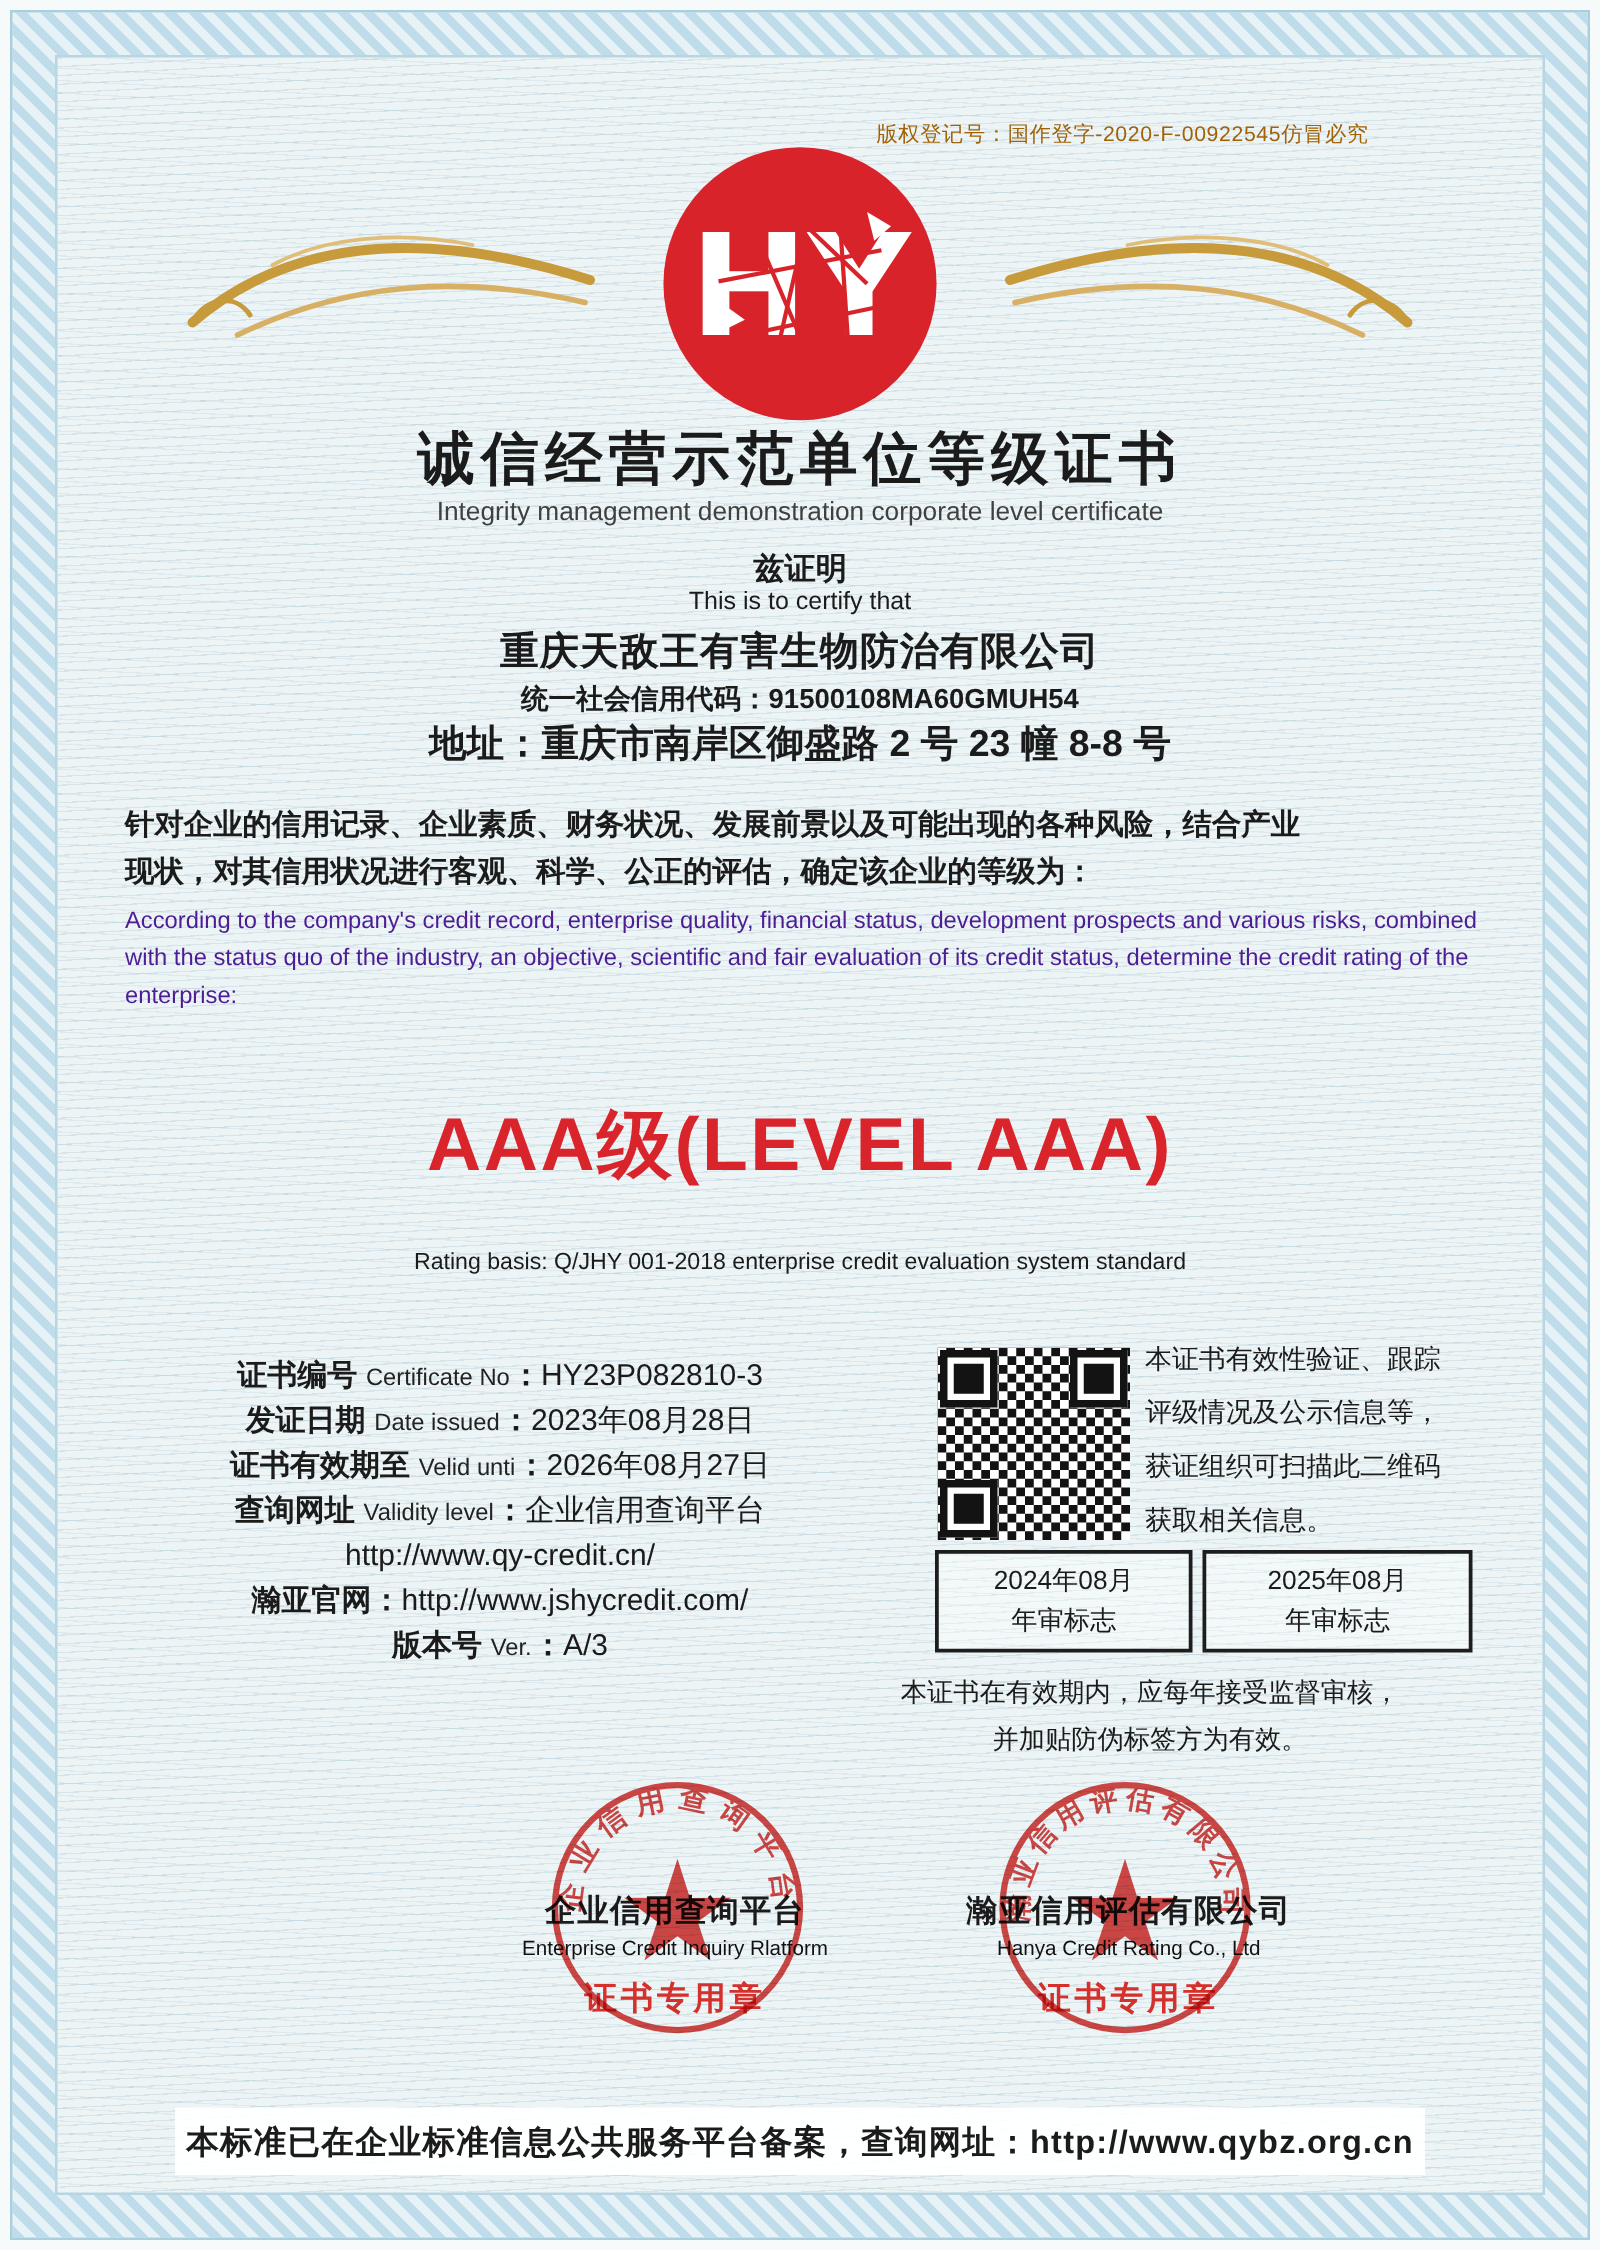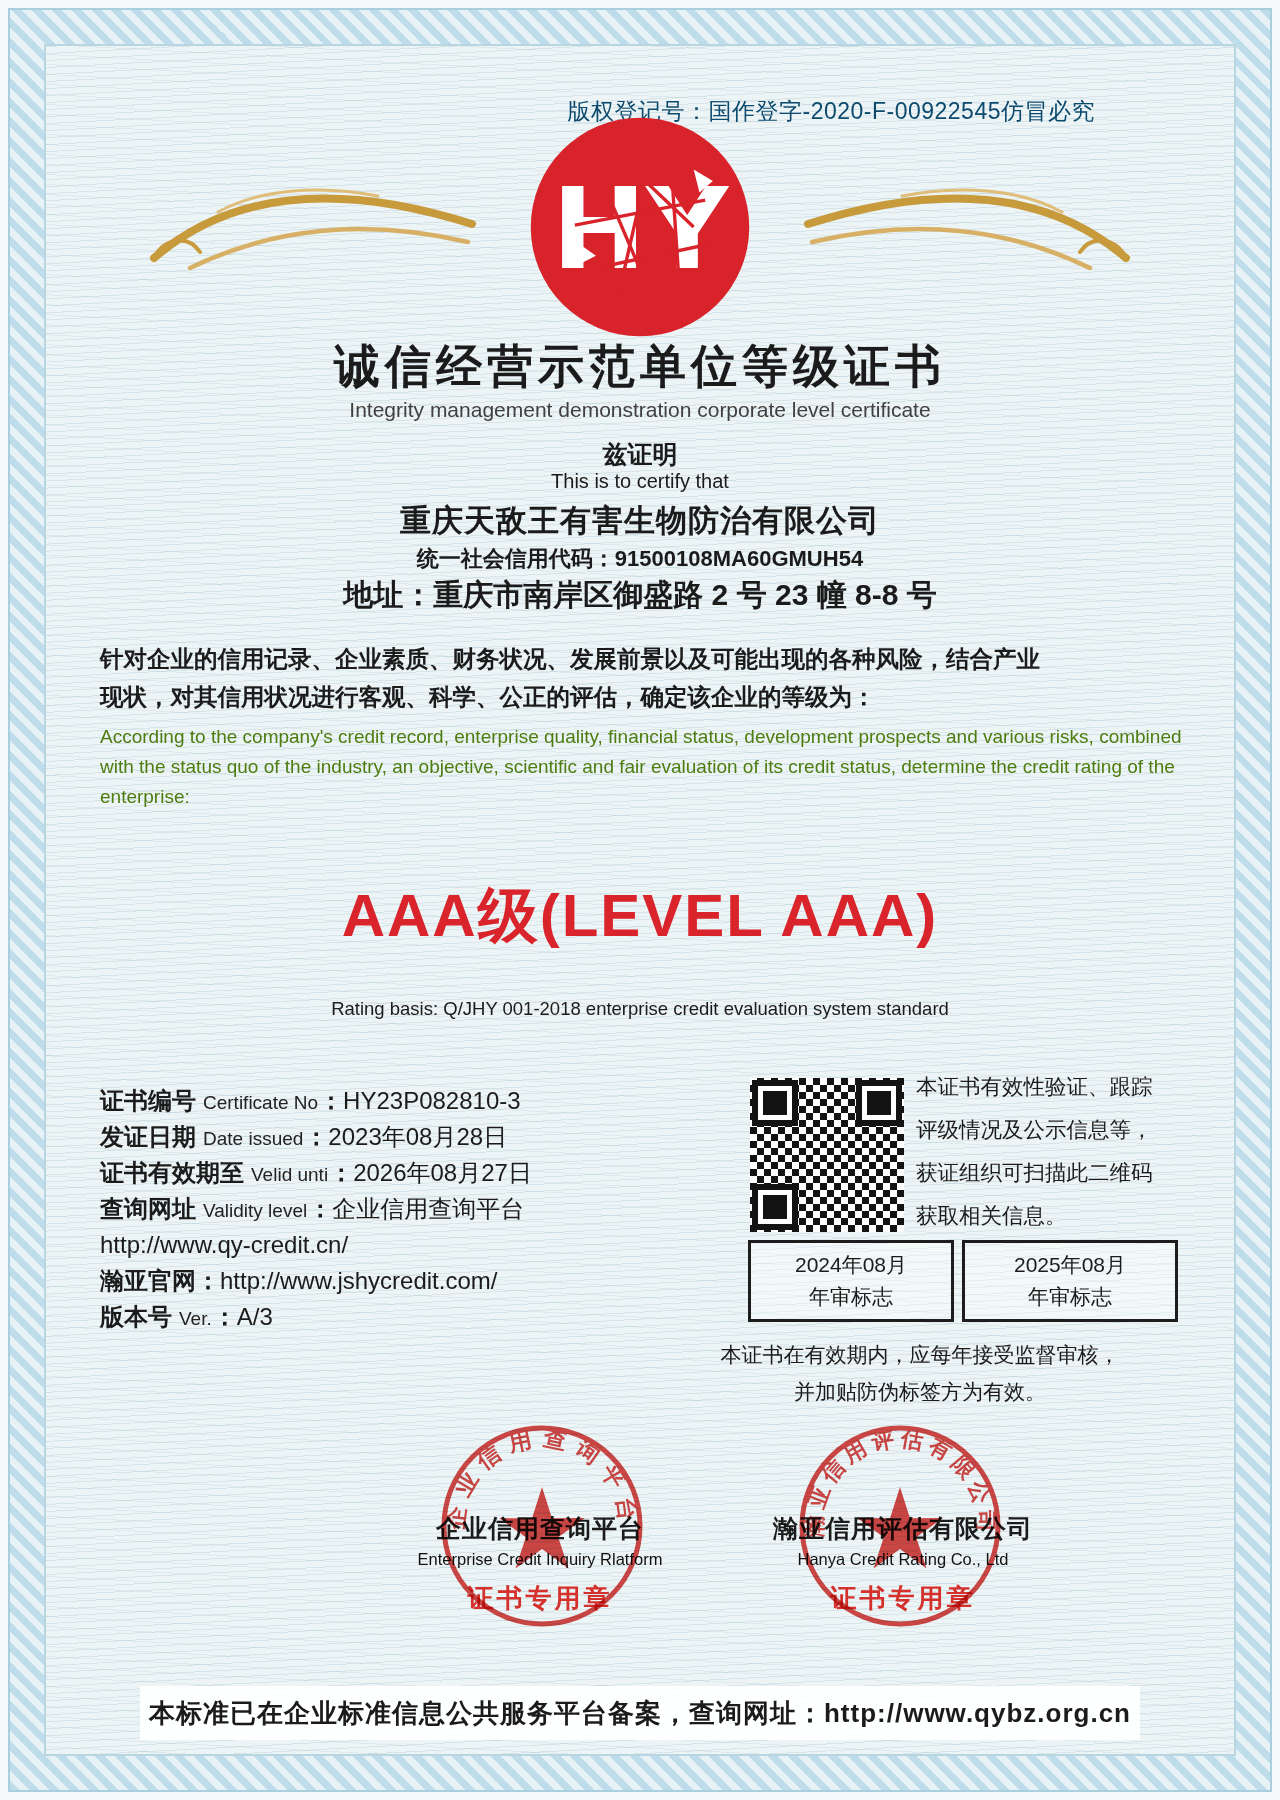--- a/index.html
+++ b/index.html
@@ -11,46 +11,46 @@
   .page{position:relative;width:1280px;height:1800px;background:#f6fafb;overflow:hidden;}
   .lace{position:absolute;inset:8px;border:2px solid #a9cfdf;
     background:
       repeating-linear-gradient(45deg, var(--lace) 0 7px, #e7f2f7 7px 14px);}
   .inner{position:absolute;inset:44px;border:2px solid #b7d6e2;background-color:var(--paper);
     background-image:
       repeating-linear-gradient(177deg, rgba(96,148,168,.16) 0 1px, rgba(96,148,168,0) 1px 7px),
       repeating-linear-gradient(183deg, rgba(96,148,168,.11) 0 1px, rgba(96,148,168,0) 1px 10px);}
   .content{position:absolute;inset:0;}
 
-  .copyright{position:absolute;top:96px;right:185px;font-size:23px;color:#0c4a6e;letter-spacing:.5px;}
+  .copyright{position:absolute;top:96px;right:185px;font-size:17px;color:#a16207;letter-spacing:.5px;}
 
   .logo{position:absolute;top:112px;left:50%;transform:translateX(-50%);width:230px;height:230px;}
   .flourish{position:absolute;top:172px;width:330px;height:115px;}
   .flourish.left{left:148px;}
   .flourish.right{right:148px;transform:scaleX(-1);}
 
   .c{left:0;right:0;text-align:center;position:absolute;}
   .title-cn{top:336px;font-size:46px;font-weight:bold;letter-spacing:5px;}
   .title-en{top:398px;font-size:21px;color:#404040;}
   .certify-cn{top:438px;font-size:25px;font-weight:600;}
   .certify-en{top:470px;font-size:20px;}
   .company{top:500px;font-size:31px;font-weight:bold;letter-spacing:1px;}
   .code{top:544px;font-size:22px;font-weight:600;}
   .addr{top:575px;font-size:30px;font-weight:600;}
 
   .eval{position:absolute;top:640px;left:100px;right:95px;text-align:left;}
   .eval .cnl{font-size:23.5px;line-height:38px;font-weight:700;}
-  .eval .en{font-size:19px;line-height:30px;margin-top:6px;color:#4d7c0f;}
+  .eval .en{font-size:19px;line-height:30px;margin-top:6px;color:#4c1d95;}
 
   .rating{top:876px;font-size:60px;font-weight:bold;color:var(--accent);letter-spacing:2px;}
   .basis-cn{top:970px;font-size:20px;font-weight:600;}
   .basis-en{top:998px;font-size:18.5px;}
 
   .details{position:absolute;top:1088px;left:100px;width:600px;}
-  .detail-row{margin-bottom:7px;line-height:26px;white-space:nowrap;}
+  .detail-row{margin-bottom:7px;line-height:26px;white-space:nowrap;text-align:center;}
   .d-cn{font-size:24px;font-weight:600;}
   .d-en{font-size:19px;color:#222;margin:0 1px 0 7px;}
   .d-val{font-size:24px;font-weight:500;}
 
   .qr{position:absolute;top:1078px;left:750px;width:154px;height:154px;background:#fff;padding:0;
       background-image:conic-gradient(#131313 25%, #fff 0 50%, #131313 0 75%, #fff 0);
       background-size:14px 14px;}
   .qr .f{position:absolute;width:34px;height:34px;border:6px solid #131313;background:#fff;}
   .qr .f::after{content:"";position:absolute;inset:5px;background:#131313;}
   .qr .f.tl{top:2px;left:2px;} .qr .f.tr{top:2px;right:2px;} .qr .f.bl{bottom:2px;left:2px;}

